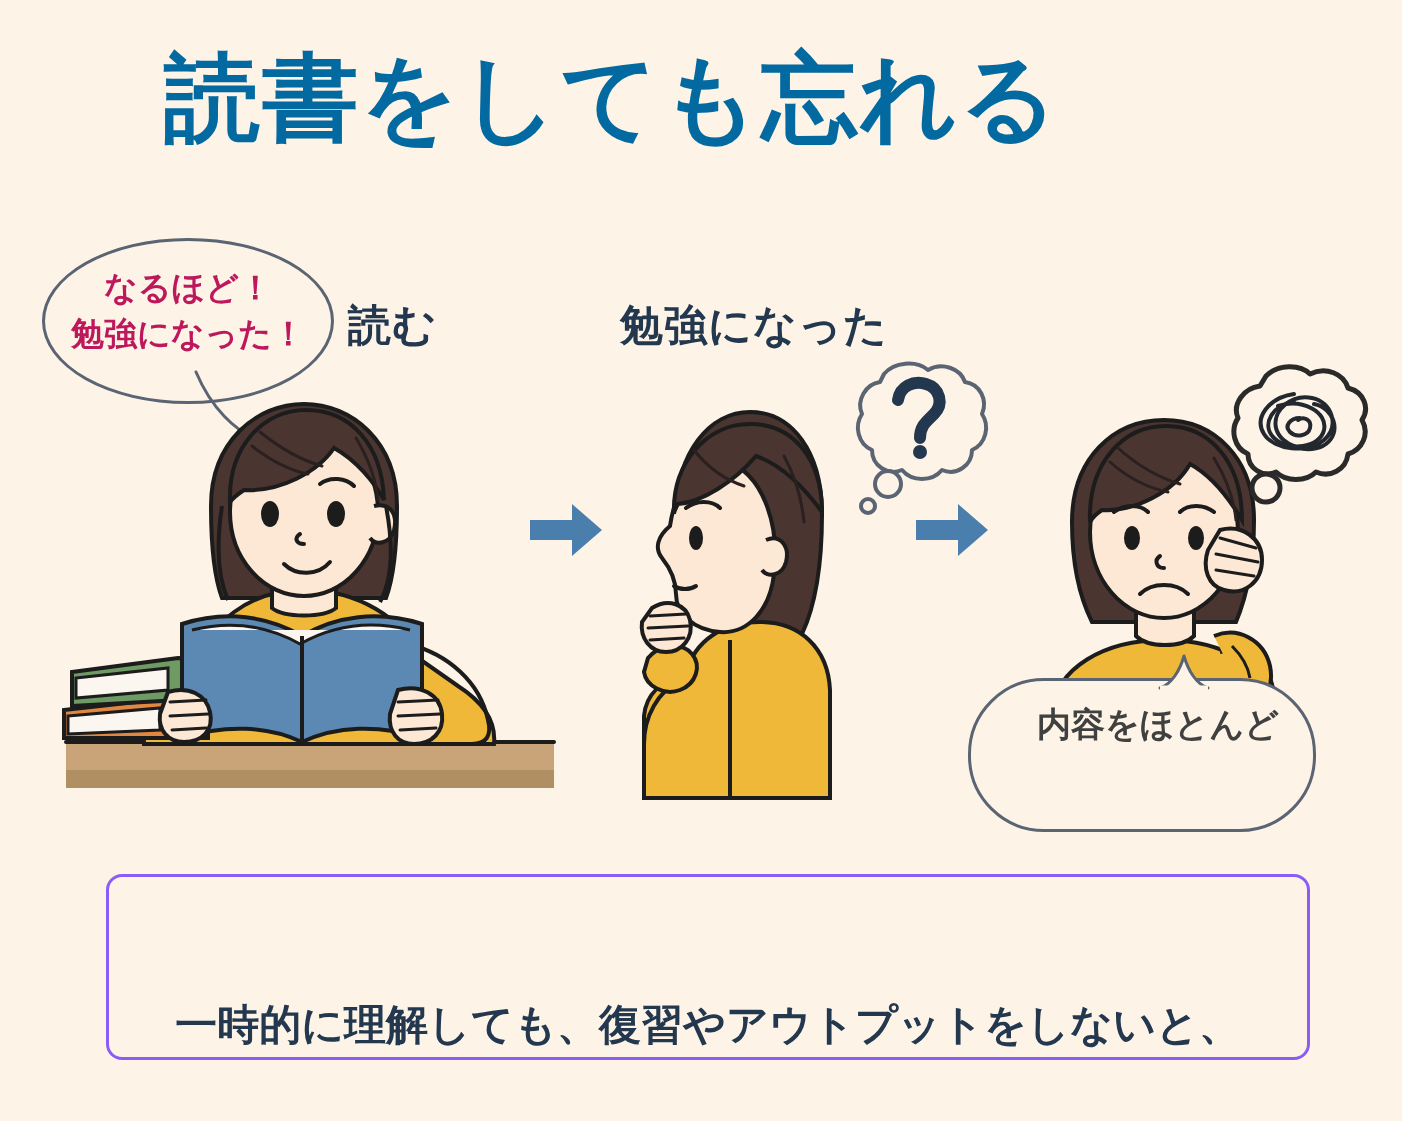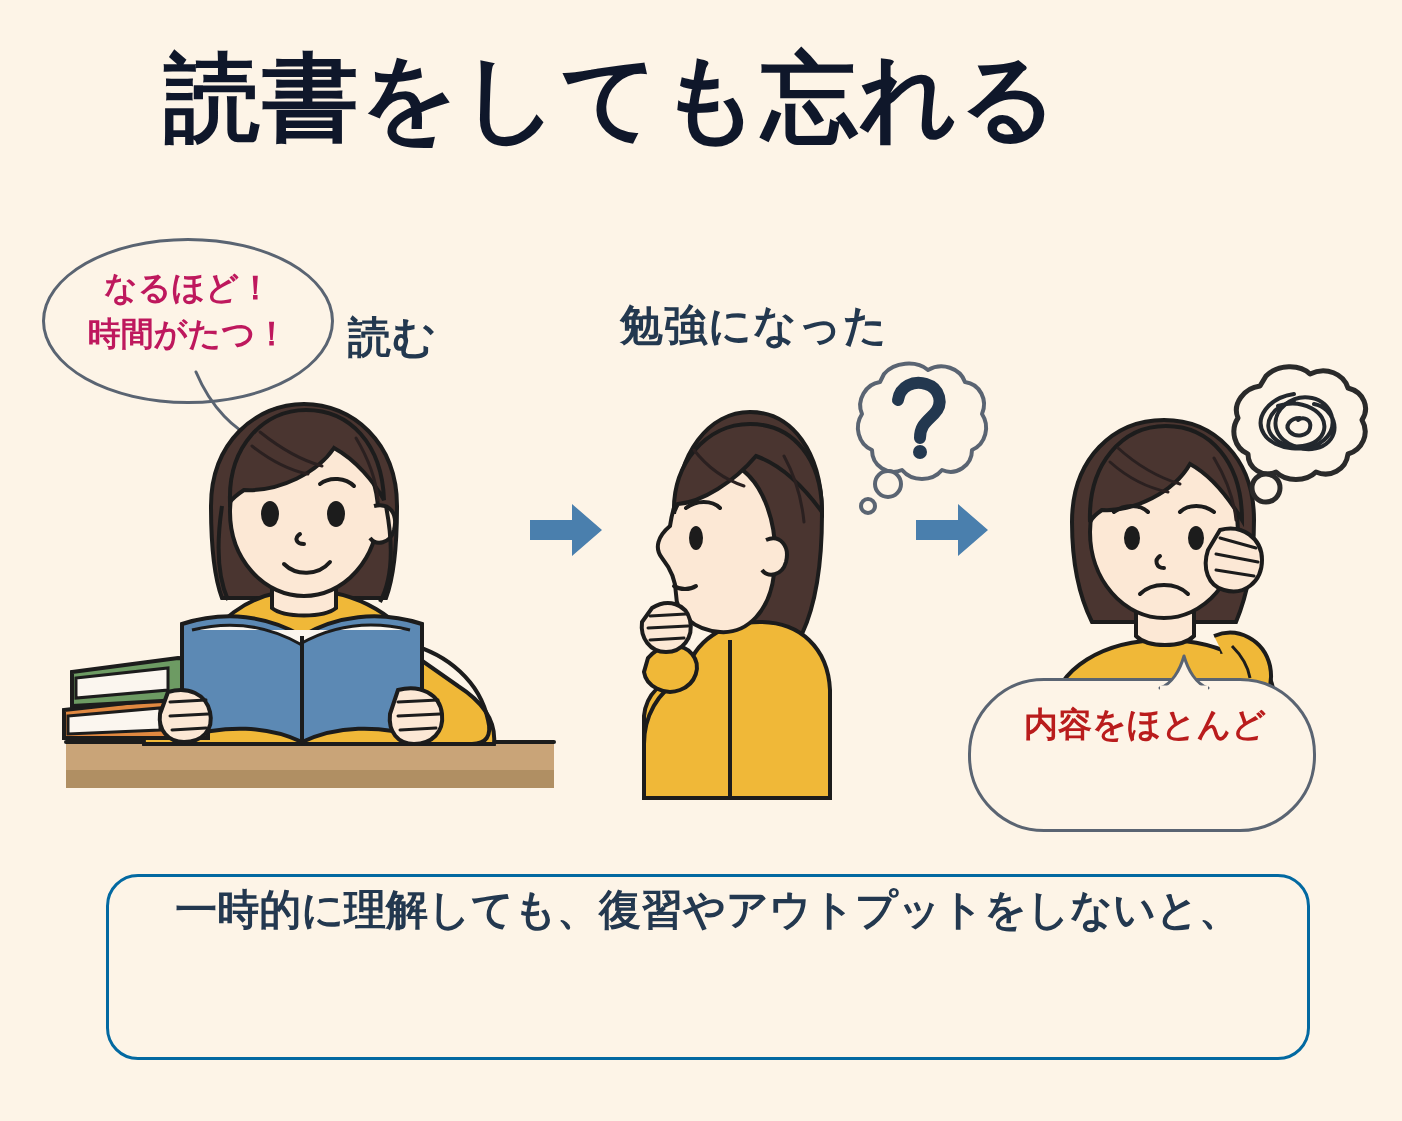--- a/index.html
+++ b/index.html
@@ -24,35 +24,35 @@
   
   .title {
     position: absolute;
     left: 0;
     top: 48px;
     width: 1224px;
     text-align: center;
     font-size: 96px;
     line-height: 1.05;
     font-weight: bold;
-    color: #0f172a;
+    color: #0369a1;
     letter-spacing: 2px;
     white-space: nowrap;
   }
 
   
   .stage-label {
     position: absolute;
     font-size: 43px;
     font-weight: bold;
     color: #23384f;
     white-space: nowrap;
     letter-spacing: 1px;
   }
-  #label-read   { left: 348px; top: 297px; margin-top: 12px; }
+  #label-read   { left: 348px; top: 297px; }
   #label-time   { left: 620px; top: 297px; }
   #label-forget { left: 1092px; top: 297px; }
 
   
   #bubble-read {
     position: absolute;
     left: 42px;
     top: 238px;
     width: 292px;
     height: 166px;
@@ -92,27 +92,27 @@
     position: absolute;
     left: 0; top: 0;
     width: 348px; height: 154px;
     box-sizing: border-box;
     border: 3px solid #5a6472;
     border-radius: 76px;
     background: #fdf4e7;
   }
   #bubble-forget .btext {
     position: absolute;
-    left: 3px; top: 22px;
+    left: 16px; top: 22px;
     width: 348px;
     text-align: center;
     font-size: 34px;
     line-height: 1.42;
     font-weight: bold;
-    color: #b91c1c;
+    color: #404040;
     white-space: nowrap;
   }
   #bubble-forget .uptail {
     position: absolute;
     left: 186px; top: -26px;
   }
 
   
   .thought { position: absolute; }
   #thought-q    { left: 832px; top: 356px; }
@@ -130,27 +130,27 @@
   #fig-forget   { left: 1016px;top: 400px; }
 
   
   #caption-box {
     position: absolute;
     left: 106px;
     top: 874px;
     width: 1204px;
     height: 186px;
     box-sizing: border-box;
-    border: 3px solid #0369a1;
-    border-radius: 32px;
+    border: 3px solid #8b5cf6;
+    border-radius: 16px;
     background: #fdf4e7;
     display: flex;
     flex-direction: column;
     align-items: center;
-    justify-content: space-between;
+    justify-content: flex-end;
   }
   .caption-line {
     font-size: 42px;
     line-height: 1.55;
     font-weight: bold;
     color: #23384f;
     white-space: nowrap;
     text-align: center;
   }
 </style>
@@ -160,21 +160,21 @@
 <div id="stage">
 
   <div class="title">読書をしても忘れる</div>
 
   <div class="stage-label" id="label-read">読む</div>
   <div class="stage-label" id="label-time">勉強になった</div>
 
   <div id="bubble-read">
     <div class="oval"></div>
     <div class="btext">なるほど！</div>
-    <div class="btext" style="top:76px">時間がたつ！</div>
+    <div class="btext" style="top:76px">勉強になった！</div>
     <svg class="tail" width="110" height="90" viewBox="0 0 110 90">
       <path d="M4 4 C 20 42, 44 62, 62 70 C 72 74, 76 68, 70 60 C 64 52, 70 44, 86 40" fill="none" stroke="#5a6472" stroke-width="3" stroke-linecap="round"></path>
     </svg>
   </div>
   <div class="dot"></div>
 
   <div class="figure" id="fig-reading">
     <svg width="510" height="420" viewBox="0 0 510 420">
 
       <g>

